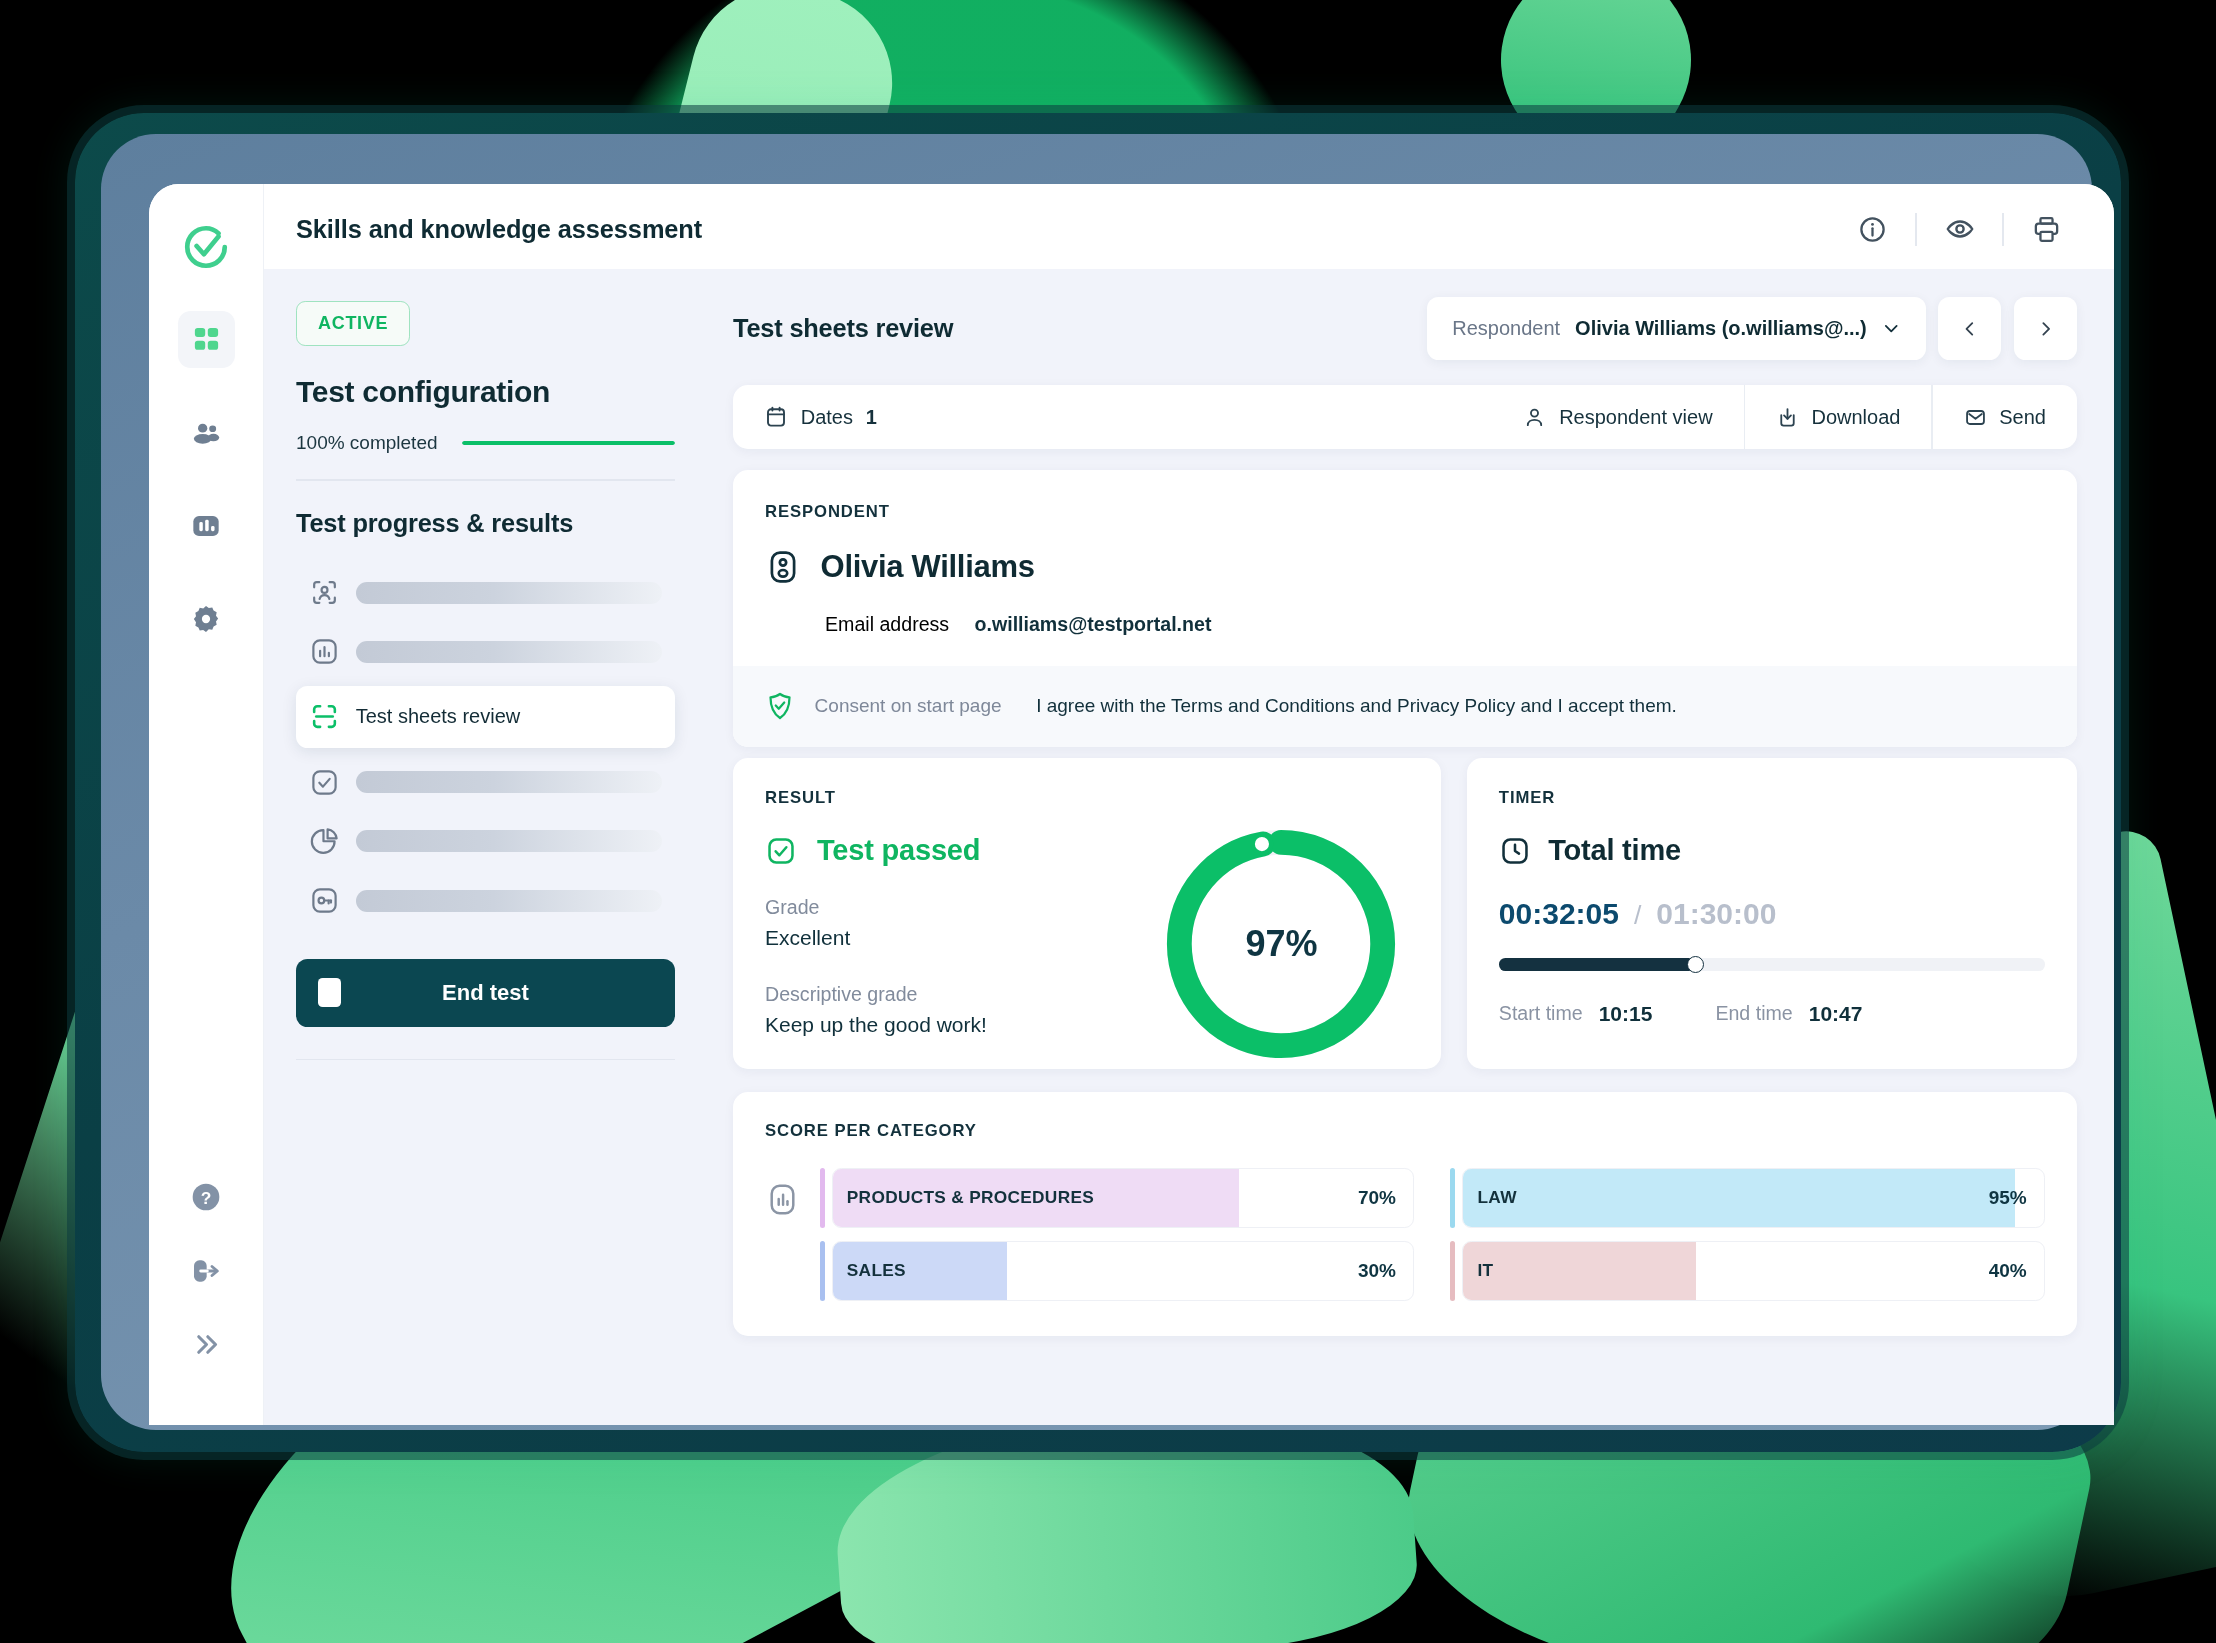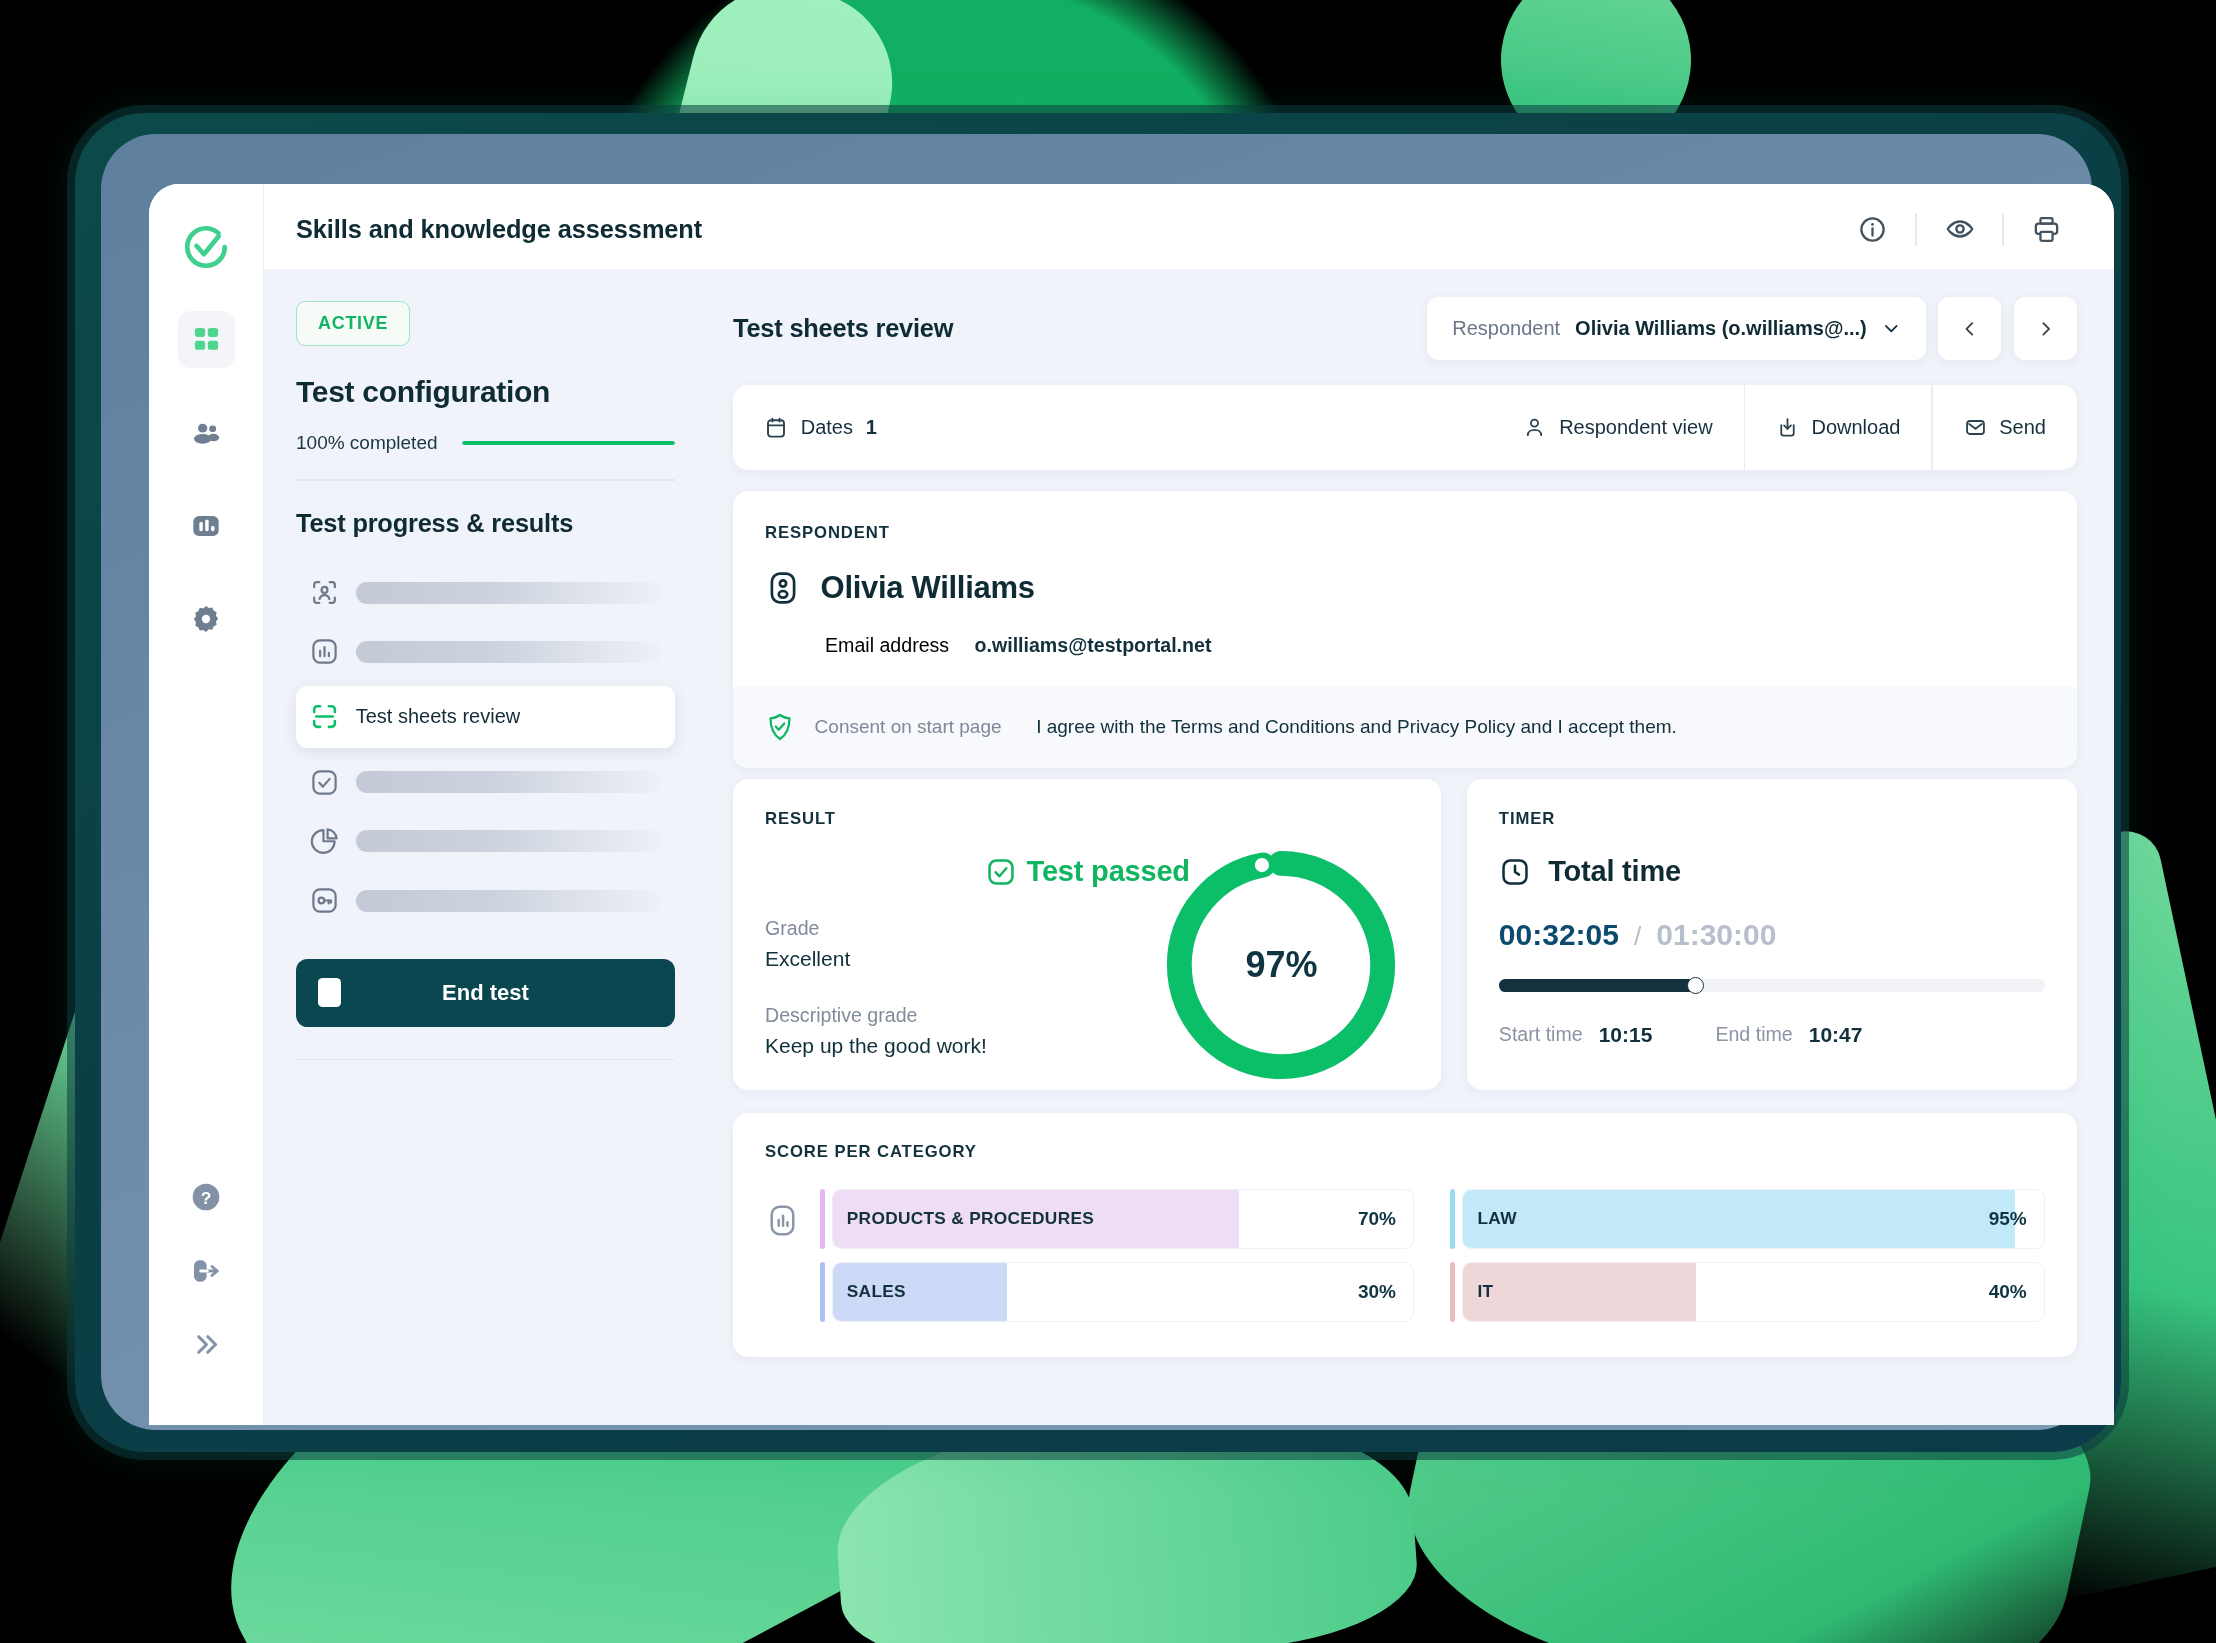--- a/index.html
+++ b/index.html
@@ -165,21 +165,21 @@
   }
   .resp-label { font-size: 20px; color:#6a7688; }
   .resp-value { font-size: 20px; color:#0f2b33; font-weight:600; }
   .nav-arrow {
     width: 63px; height: 63px; margin-left: 12.7px; background:#fff; border-radius: 11.5px;
     display:flex; align-items:center; justify-content:center; cursor:pointer;
     box-shadow: 0 2.3px 10.4px rgba(24,45,70,.06);
   }
 
   .toolbar {
-    margin-top: 25.4px; height: 85px; background:#fff; border-radius: 15px;
+    margin-top: 25.4px; height: 64px; background:#fff; border-radius: 15px;
     display:flex; align-items:center; padding-left: 31px;
     box-shadow: 0 2.3px 10.4px rgba(24,45,70,.05);
   }
   .tool-item { display:flex; align-items:center; gap: 12.7px; font-size: 20px; color:#16313c; cursor:pointer; }
   .tool-item .num { font-weight:700; }
   .tool-right { margin-left:auto; display:flex; align-items:center; height:100%; }
   .tool-cell { display:flex; align-items:center; gap: 12.7px; padding: 0 31px; height: 100%; cursor:pointer; font-size: 20px; color:#16313c; }
   .tool-div { width:1.2px; height: 100%; background:#e9edf3; }
 
   .card { background:#fff; border-radius: 15px; box-shadow: 0 2.3px 10.4px rgba(24,45,70,.05); }
@@ -194,21 +194,21 @@
     margin: 0 -32px; padding: 25.4px 32px; background:#f7f9fc;
     border-radius: 0 0 15px 15px; display:flex; align-items:center; gap: 19.6px;
   }
   .consent-label { font-size: 19px; color:#7e8899; }
   .consent-text { font-size: 19px; color:#12303b; margin-left: 15px; }
 
   .two-col { margin-top: 11px; display:flex; gap: 25.4px; }
   .result-card { flex: 1.18; padding: 30px 32px 32px 32px; position:relative; }
   .timer-card { flex: 1; padding: 30px 32px 32px 32px; }
 
-  .passed-row { margin-top: 26.6px; display:flex; align-items:center; gap: 10px; justify-content: center; }
+  .passed-row { margin-top: 26.6px; display:flex; align-items:center; gap: 20px; }
   .passed-text { font-size: 29px; font-weight:700; color:#0fb561; letter-spacing:-0.2px; }
   .kv-label { font-size: 19.6px; color:#818b9c; }
   .kv-value { font-size: 21px; color:#10303b; margin-top: 7px; }
   .mt-grade { margin-top: 29px; }
   .mt-desc { margin-top: 33px; }
   .donut-wrap { position:absolute; right: 36px; top: 62px; width: 248px; height: 248px; }
   .donut-text {
     position:absolute; inset:0; display:flex; align-items:center; justify-content:center;
     font-size: 36px; font-weight: 700; color:#0f3542;
   }

